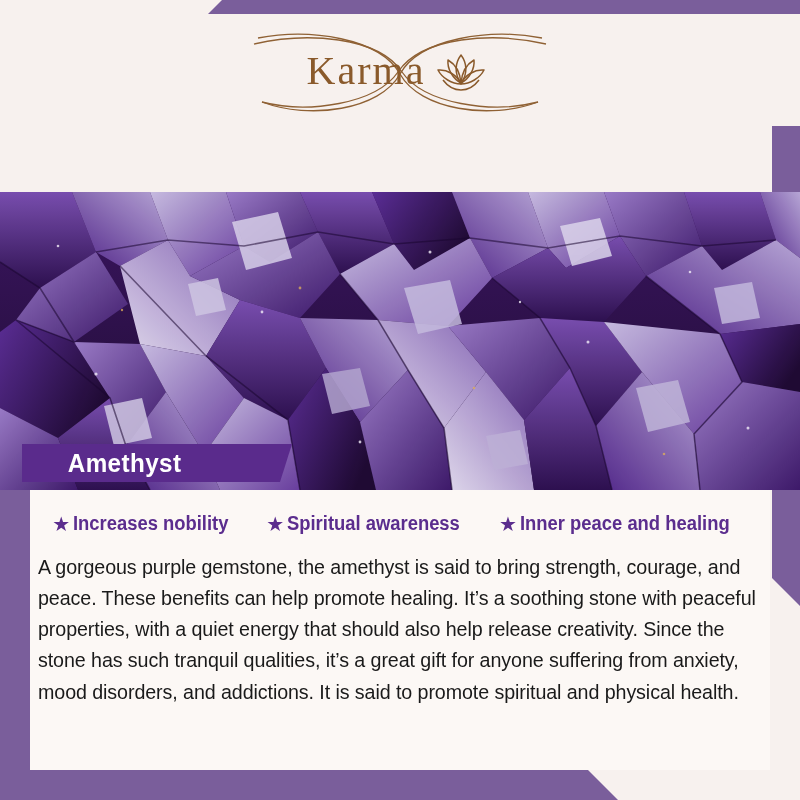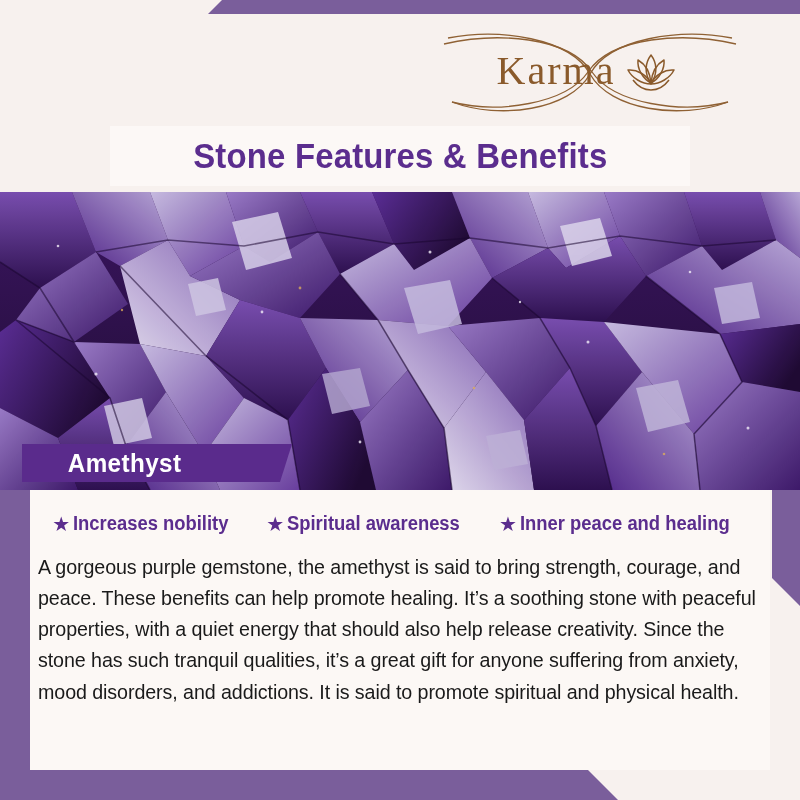--- a/index.html
+++ b/index.html
@@ -34,21 +34,21 @@
   .frame-bottom-band{
     position:absolute;left:0;bottom:0;width:800px;height:30px;
     background:#7A5E9B;
     clip-path:polygon(0 0, 588px 0, 618px 30px, 0 30px);
   }
 
   
   .header{
     position:absolute;top:14px;left:0;width:800px;height:112px;
     background:#F7F1EE;
-    display:flex;align-items:center;justify-content:flex-end;
+    display:flex;align-items:center;justify-content:center;
   }
   .logo{
     position:relative;
     width:420px;height:92px;
     display:flex;align-items:center;justify-content:center;
   }
   .logo-swoosh{
     position:absolute;inset:0;
     pointer-events:none;
   }
@@ -191,25 +191,20 @@
               <path d="M30,37 C21,37 11,31 7,23 C16,22 26,28 30,37 Z"></path>
               <path d="M30,37 C39,37 49,31 53,23 C44,22 34,28 30,37 Z"></path>
               <path d="M12,33 C18,41 24,43 30,43 C36,43 42,41 48,33"></path>
             </g>
           </svg>
         </span>
       </div>
     </div>
   </div>
 
-  <div class="title-strip">
-    <div class="title-panel">
-      <span class="title-text">Stone Features &amp; Benefits</span>
-    </div>
-  </div>
 
   <div class="hero">
     <svg viewBox="0 0 800 298" preserveAspectRatio="none">
       <defs>
         <linearGradient id="bg1" x1="0" y1="0" x2="0" y2="1">
           <stop offset="0%" stop-color="#3A1560"></stop>
           <stop offset="55%" stop-color="#2B1046"></stop>
           <stop offset="100%" stop-color="#220C38"></stop>
         </linearGradient>
         <linearGradient id="cA" x1="0" y1="0" x2="1" y2="1">

